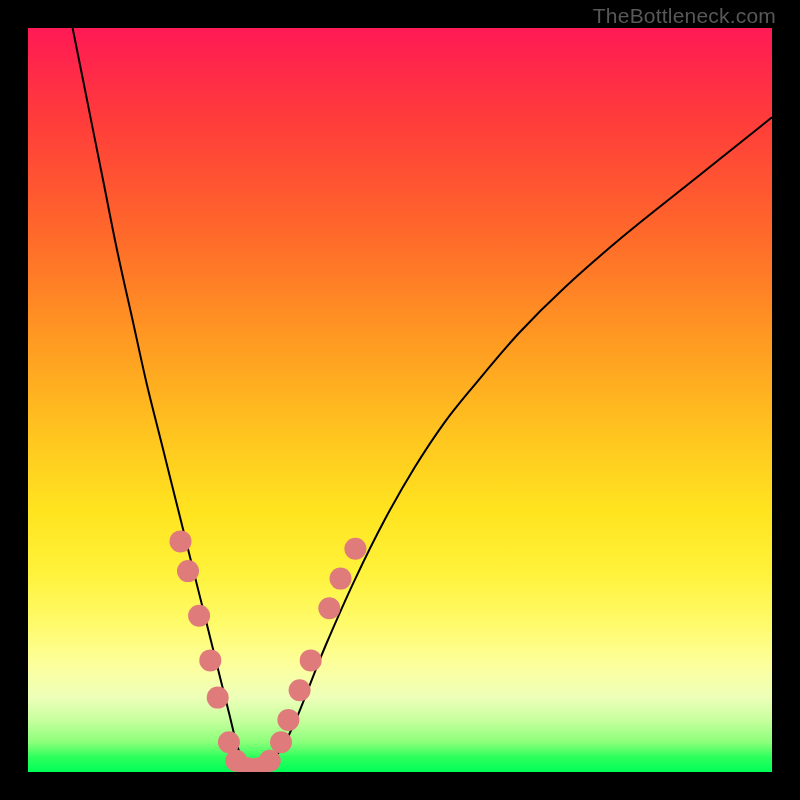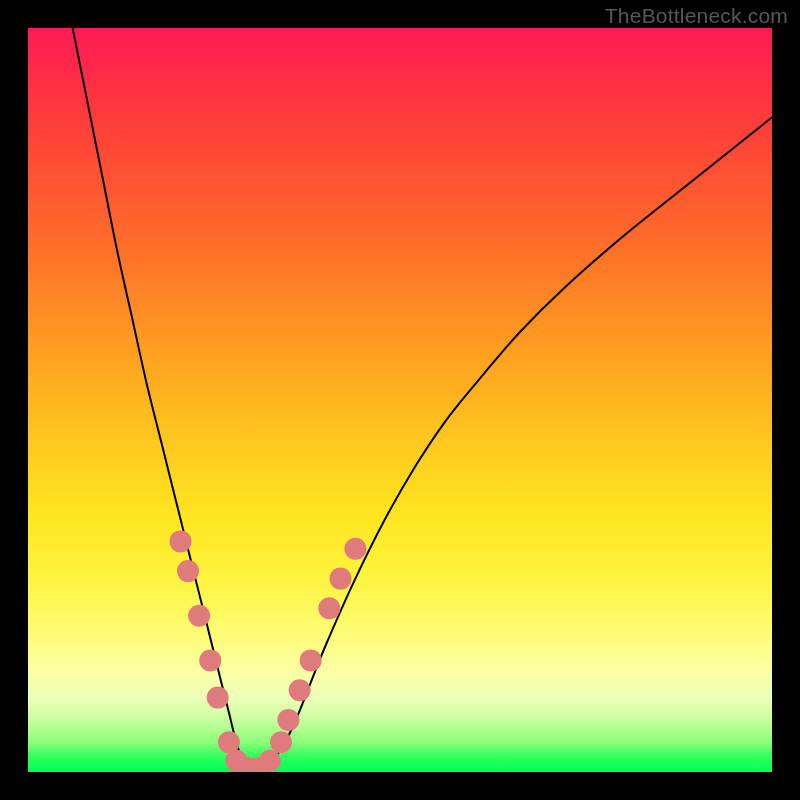--- a/index.html
+++ b/index.html
@@ -36,21 +36,21 @@
       #edffb8 90%,
       #c8ff9e 93%,
       #8cff7a 96%,
       #2dff5c 98%,
       #00ff58 100%
     );
   }
   .watermark {
     position: absolute;
     top: 4px;
-    right: 12px;
+    right: 24px;
     color: #585858;
     font-size: 21px;
     font-weight: 500;
     letter-spacing: 0.2px;
     z-index: 20;
   }
   svg.curve {
     position: absolute;
     left: 0;
     top: 0;

